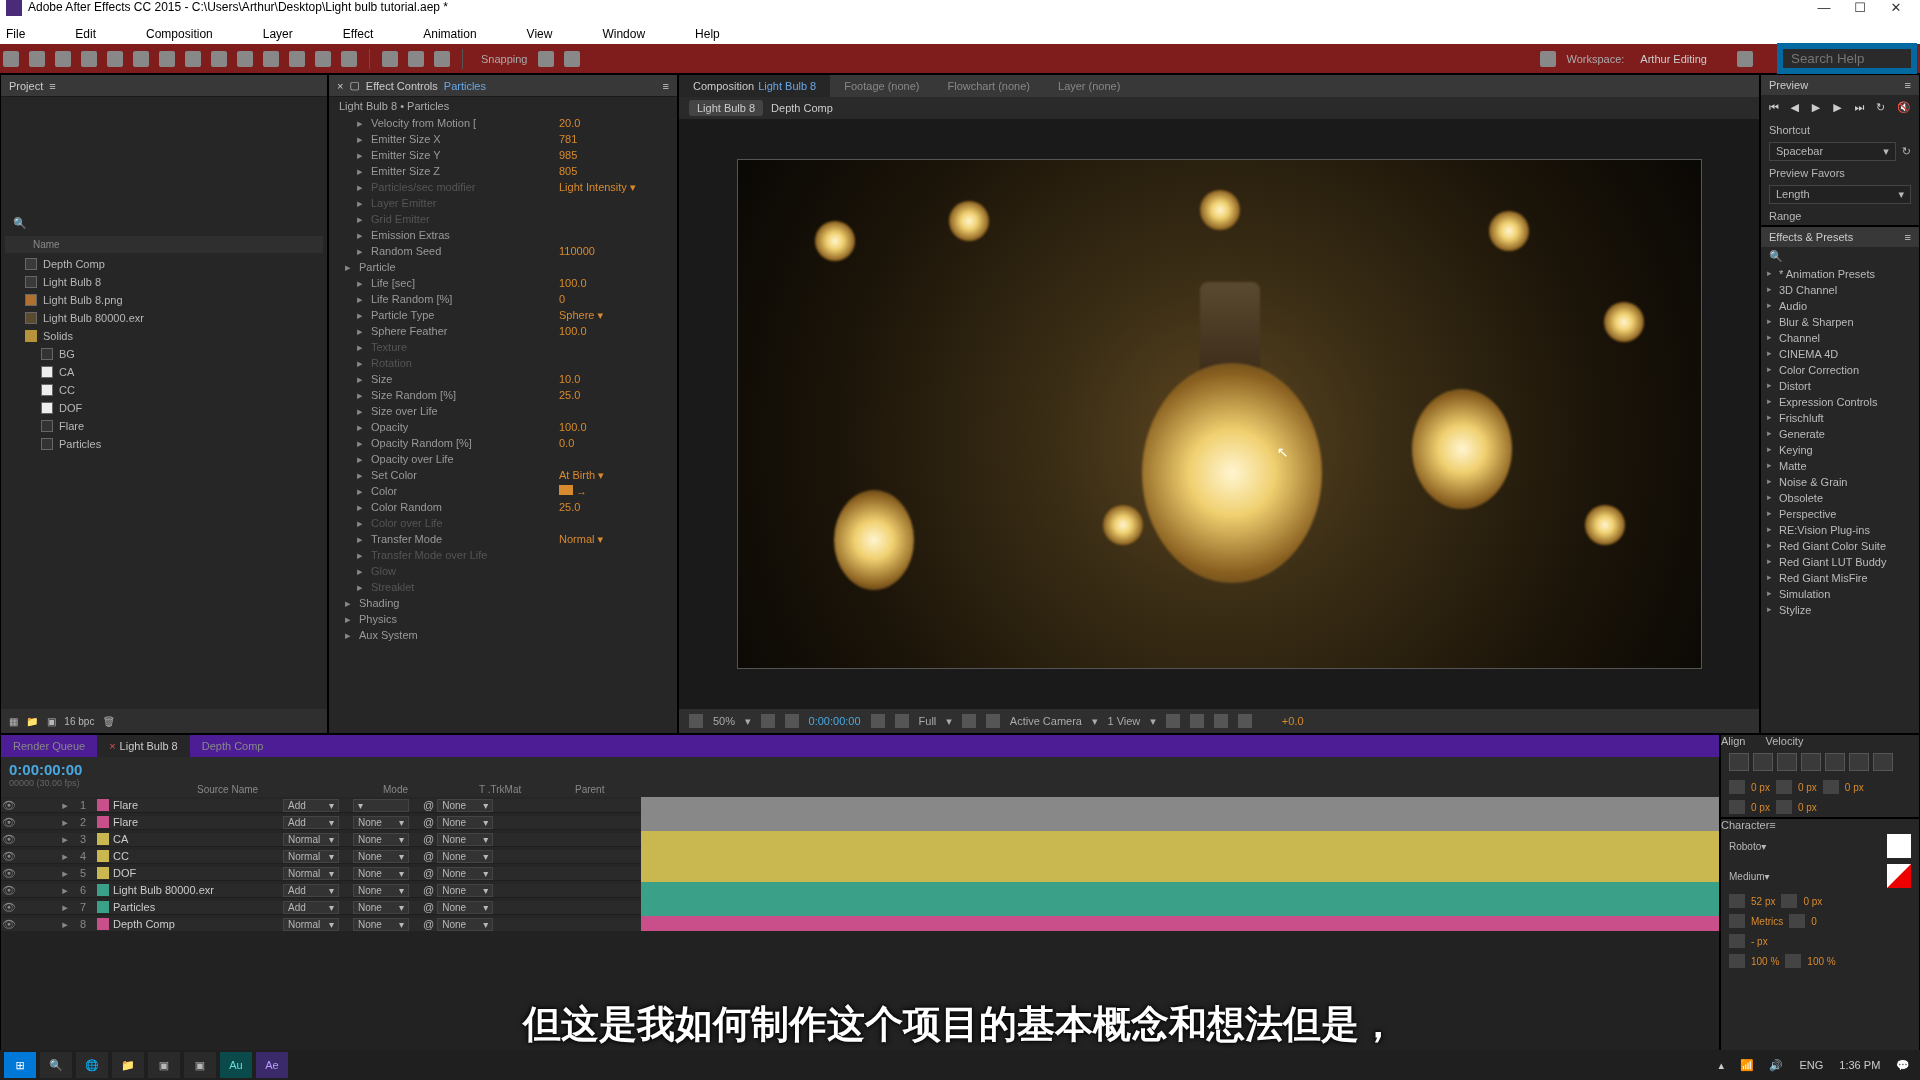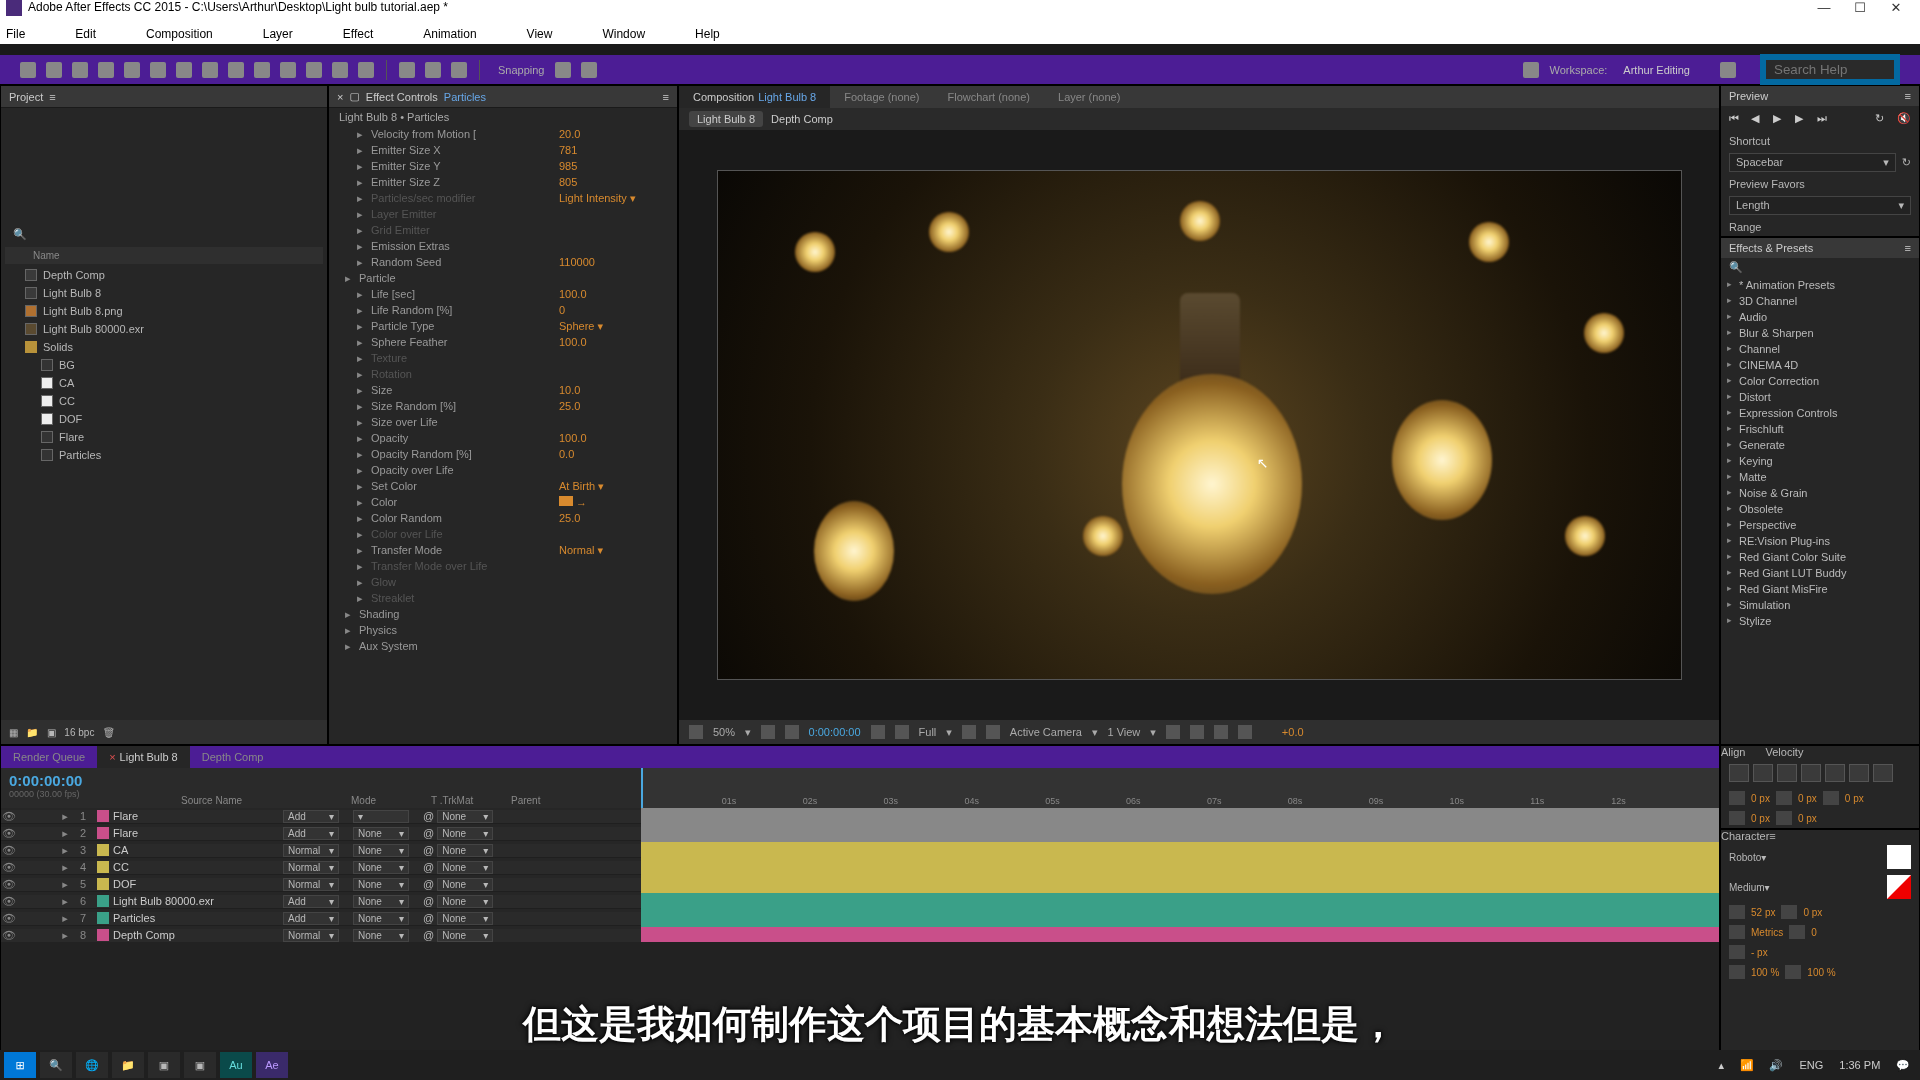--- a/index.html
+++ b/index.html
@@ -3,21 +3,21 @@
 <meta charset="utf-8">
 <style>
 * { margin:0; padding:0; box-sizing:border-box; font-family:"Segoe UI",Arial,sans-serif; }
 body { background:#1a1a1a; color:#b8b8b8; font-size:11px; width:1920px; height:1080px; overflow:hidden; position:relative; }
 .titlebar { background:#fff; color:#000; height:24px; display:flex; padding:0 6px; }
 .titlebar .icon { width:16px; height:16px; background:#4a2b7a; margin-right:6px; }
 .titlebar .t { flex:1; font-size:12px; }
 .titlebar .winbtn { width:36px; text-align:center; font-size:13px; color:#333; }
 .menubar { background:#fff; color:#000; height:20px; display:flex; align-items:center; padding:0 6px; font-size:12px;gap:34px; }
 .menubar span { margin-right:16px; }
-.toolbar { background:#4c1d95; height:30px; border-bottom:1px solid #000; display:flex; align-items:center; padding:0 20px; gap:10px;margin-top:11px; }
+.toolbar { background:#7f1d1d; height:30px; border-bottom:1px solid #000; display:flex; align-items:center; padding:0 3px; gap:10px; }
 .toolbar .tool { width:16px; height:16px; background:#888; border-radius:2px; }
 .toolbar .sep { width:1px; height:20px; background:#555; margin:0 2px;}
 .toolbar .snap { color:#aaa; font-size:11px; margin-left:6px;}
 .toolbar .spacer{flex:1;}
 .toolbar .ws { color:#aaa; font-size:11px;}
 .toolbar .wsname { color:#ccc; margin-left:6px;}
 .toolbar .search { background:#2a2a2a; color:#888; padding:2px 8px; border:6px solid #0369a1; margin-left:14px; width:140px;}
 .main { display:flex; height:660px; }
 .panel { background:#262626; border:1px solid #000; display:flex; flex-direction:column; }
 .panel-tab { background:#383838; height:22px; display:flex; align-items:center; padding:0 8px; font-size:11px; color:#ccc; border-bottom:1px solid #1a1a1a;}
@@ -62,40 +62,40 @@
 .bulb.s1{left:8%;top:12%;}
 .bulb.s2{left:22%;top:8%;}
 .bulb.s3{left:48%;top:6%;}
 .bulb.s4{left:78%;top:10%;}
 .bulb.s5{left:90%;top:28%;}
 .bulb.s6{left:88%;top:68%;}
 .bulb.s7{left:38%;top:68%;}
 .cursor{position:absolute;left:56%;top:56%;color:#fff;font-size:14px;}
 .comp .vfoot{height:24px;background:#2f2f2f;display:flex;align-items:center;gap:10px;padding:0 10px;font-size:11px;color:#aaa;}
 .comp .vfoot .vbtn{width:14px;height:14px;background:#555;}
-.rpanel{width:200px;display:flex;flex-direction:column;}
+.rpanel{width:160px;display:flex;flex-direction:column;}
 .rpanel .sect{background:#262626;border:1px solid #000;}
 .rpanel .secthdr{background:#383838;padding:3px 8px;font-size:11px;color:#ccc;height:20px;display:flex;align-items:center;}
 .rpanel .row{padding:3px 8px;font-size:11px;display:flex;align-items:center;}
 .rpanel .playbtns{display:flex;gap:8px;padding:6px 8px;}
 .rpanel .playbtns span{width:14px;height:14px;color:#ccc;}
 .rpanel .dd{background:#222;border:1px solid #444;padding:2px 6px;flex:1;display:flex;justify-content:space-between;}
 .rpanel .eplist{max-height:380px;overflow:hidden;}
 .rpanel .ep{padding:2px 8px 2px 18px;font-size:11px;color:#bbb;position:relative;}
 .rpanel .ep::before{content:"▸";position:absolute;left:6px;color:#888;font-size:9px;}
 .lower{height:352px;display:flex;}
 .timeline{flex:1;background:#262626;border:1px solid #000;display:flex;flex-direction:column;}
 .timeline .tltabs{height:22px;background:#4c1d95;display:flex;align-items:center;font-size:11px;}
 .timeline .tltabs .tlt{padding:0 12px;color:#888;display:flex;align-items:center;height:100%;}
 .timeline .tltabs .tlt.active{background:#262626;color:#ccc;}
 .timeline .tlhead{height:40px;display:flex;background:#2a2a2a;}
 .timeline .tlhead .tc{width:130px;padding:4px 8px;}
 .timeline .tlhead .tc .time{color:#4aa8e0;font-size:15px;font-weight:bold;}
 .timeline .tlhead .tc .sub{color:#666;font-size:9px;}
-.timeline .tlhead .cols{flex:0 0 510px;display:flex;align-items:flex-end;font-size:10px;color:#888;padding-bottom:2px;}
+.timeline .tlhead .cols{flex:0 0 510px;display:flex;align-items:flex-end;font-size:10px;color:#888;padding-bottom:2px;gap:16px;}
 .timeline .tlhead .ruler{flex:1;position:relative;background:#333;}
 .timeline .tlhead .ruler .tick{position:absolute;bottom:2px;font-size:9px;color:#888;}
 .timeline .tlhead .ruler .playhead{position:absolute;left:0;top:0;width:2px;height:100%;background:#4aa8e0;}
 .timeline .layers{flex:1;overflow:hidden;}
 .timeline .layer{display:flex;height:17px;align-items:center;font-size:11px;}
 .timeline .layer .lcols{width:640px;display:flex;align-items:center;background:#2a2a2a;border-bottom:1px solid #1f1f1f;}
 .timeline .layer .eye{width:16px;text-align:center;color:#888;}
 .timeline .layer .num{width:20px;text-align:center;color:#888;}
 .timeline .layer .sw{width:12px;height:12px;margin:0 4px;}
 .timeline .layer .lname{width:170px;color:#ccc;}
@@ -582,35 +582,20 @@
         <div class="time">0:00:00:00</div>
         <div class="sub">00000 (30.00 fps)</div>
       </div>
       <div class="cols">
         <span style="width:50px;"></span>
         <span style="width:170px;">Source Name</span>
         <span style="width:80px;">Mode</span>
         <span style="width:80px;">T .TrkMat</span>
         <span style="width:80px;">Parent</span>
       </div>
-      <div class="ruler" id="tl-ruler">
-          <div class="playhead"></div>
-          <span class="tick" style="left: 7.5%;">01s</span>
-          <span class="tick" style="left: 15%;">02s</span>
-          <span class="tick" style="left: 22.5%;">03s</span>
-          <span class="tick" style="left: 30%;">04s</span>
-          <span class="tick" style="left: 37.5%;">05s</span>
-          <span class="tick" style="left: 45%;">06s</span>
-          <span class="tick" style="left: 52.5%;">07s</span>
-          <span class="tick" style="left: 60%;">08s</span>
-          <span class="tick" style="left: 67.5%;">09s</span>
-          <span class="tick" style="left: 75%;">10s</span>
-          <span class="tick" style="left: 82.5%;">11s</span>
-          <span class="tick" style="left: 90%;">12s</span>
-        </div>
     </div>
     <div class="layers" id="tl-layers">
         <div class="layer">
           <div class="lcols">
             <span class="eye">👁</span>
             <span style="width:40px;"></span>
             <span class="eye">▸</span>
             <span class="num">1</span>
             <span class="sw" style="background:#c94f8a"></span>
             <span class="lname">Flare</span>

